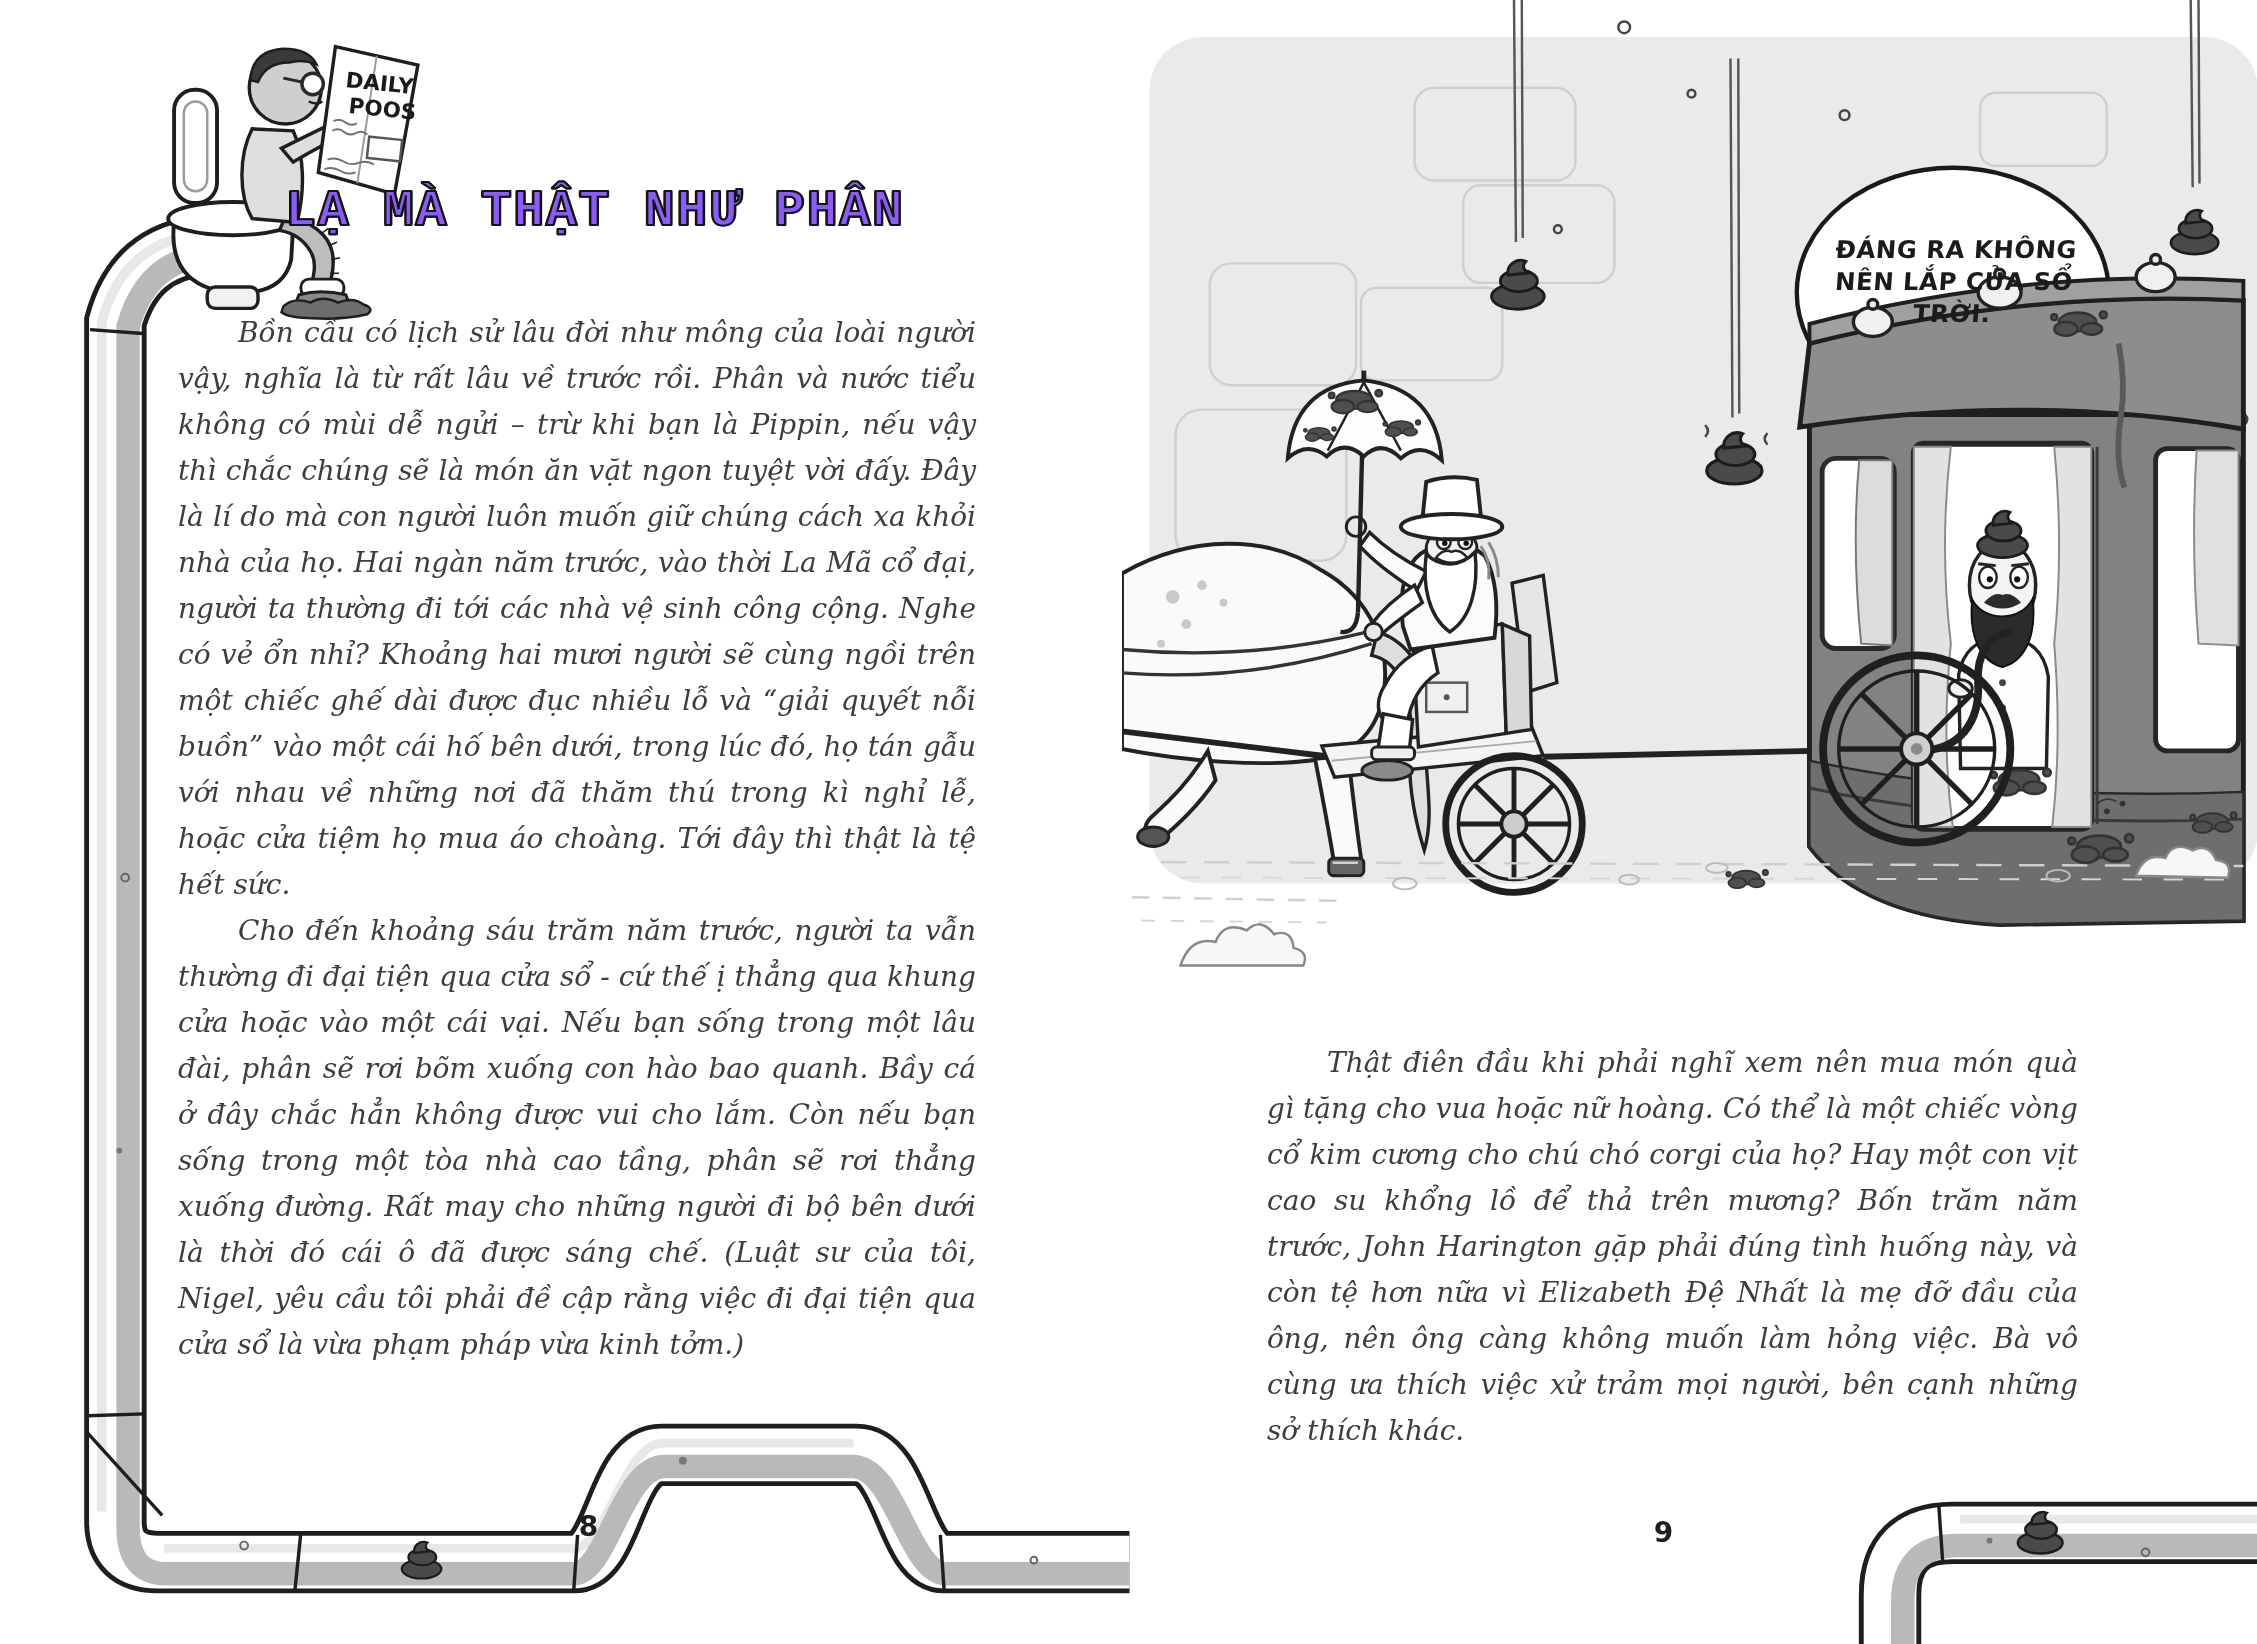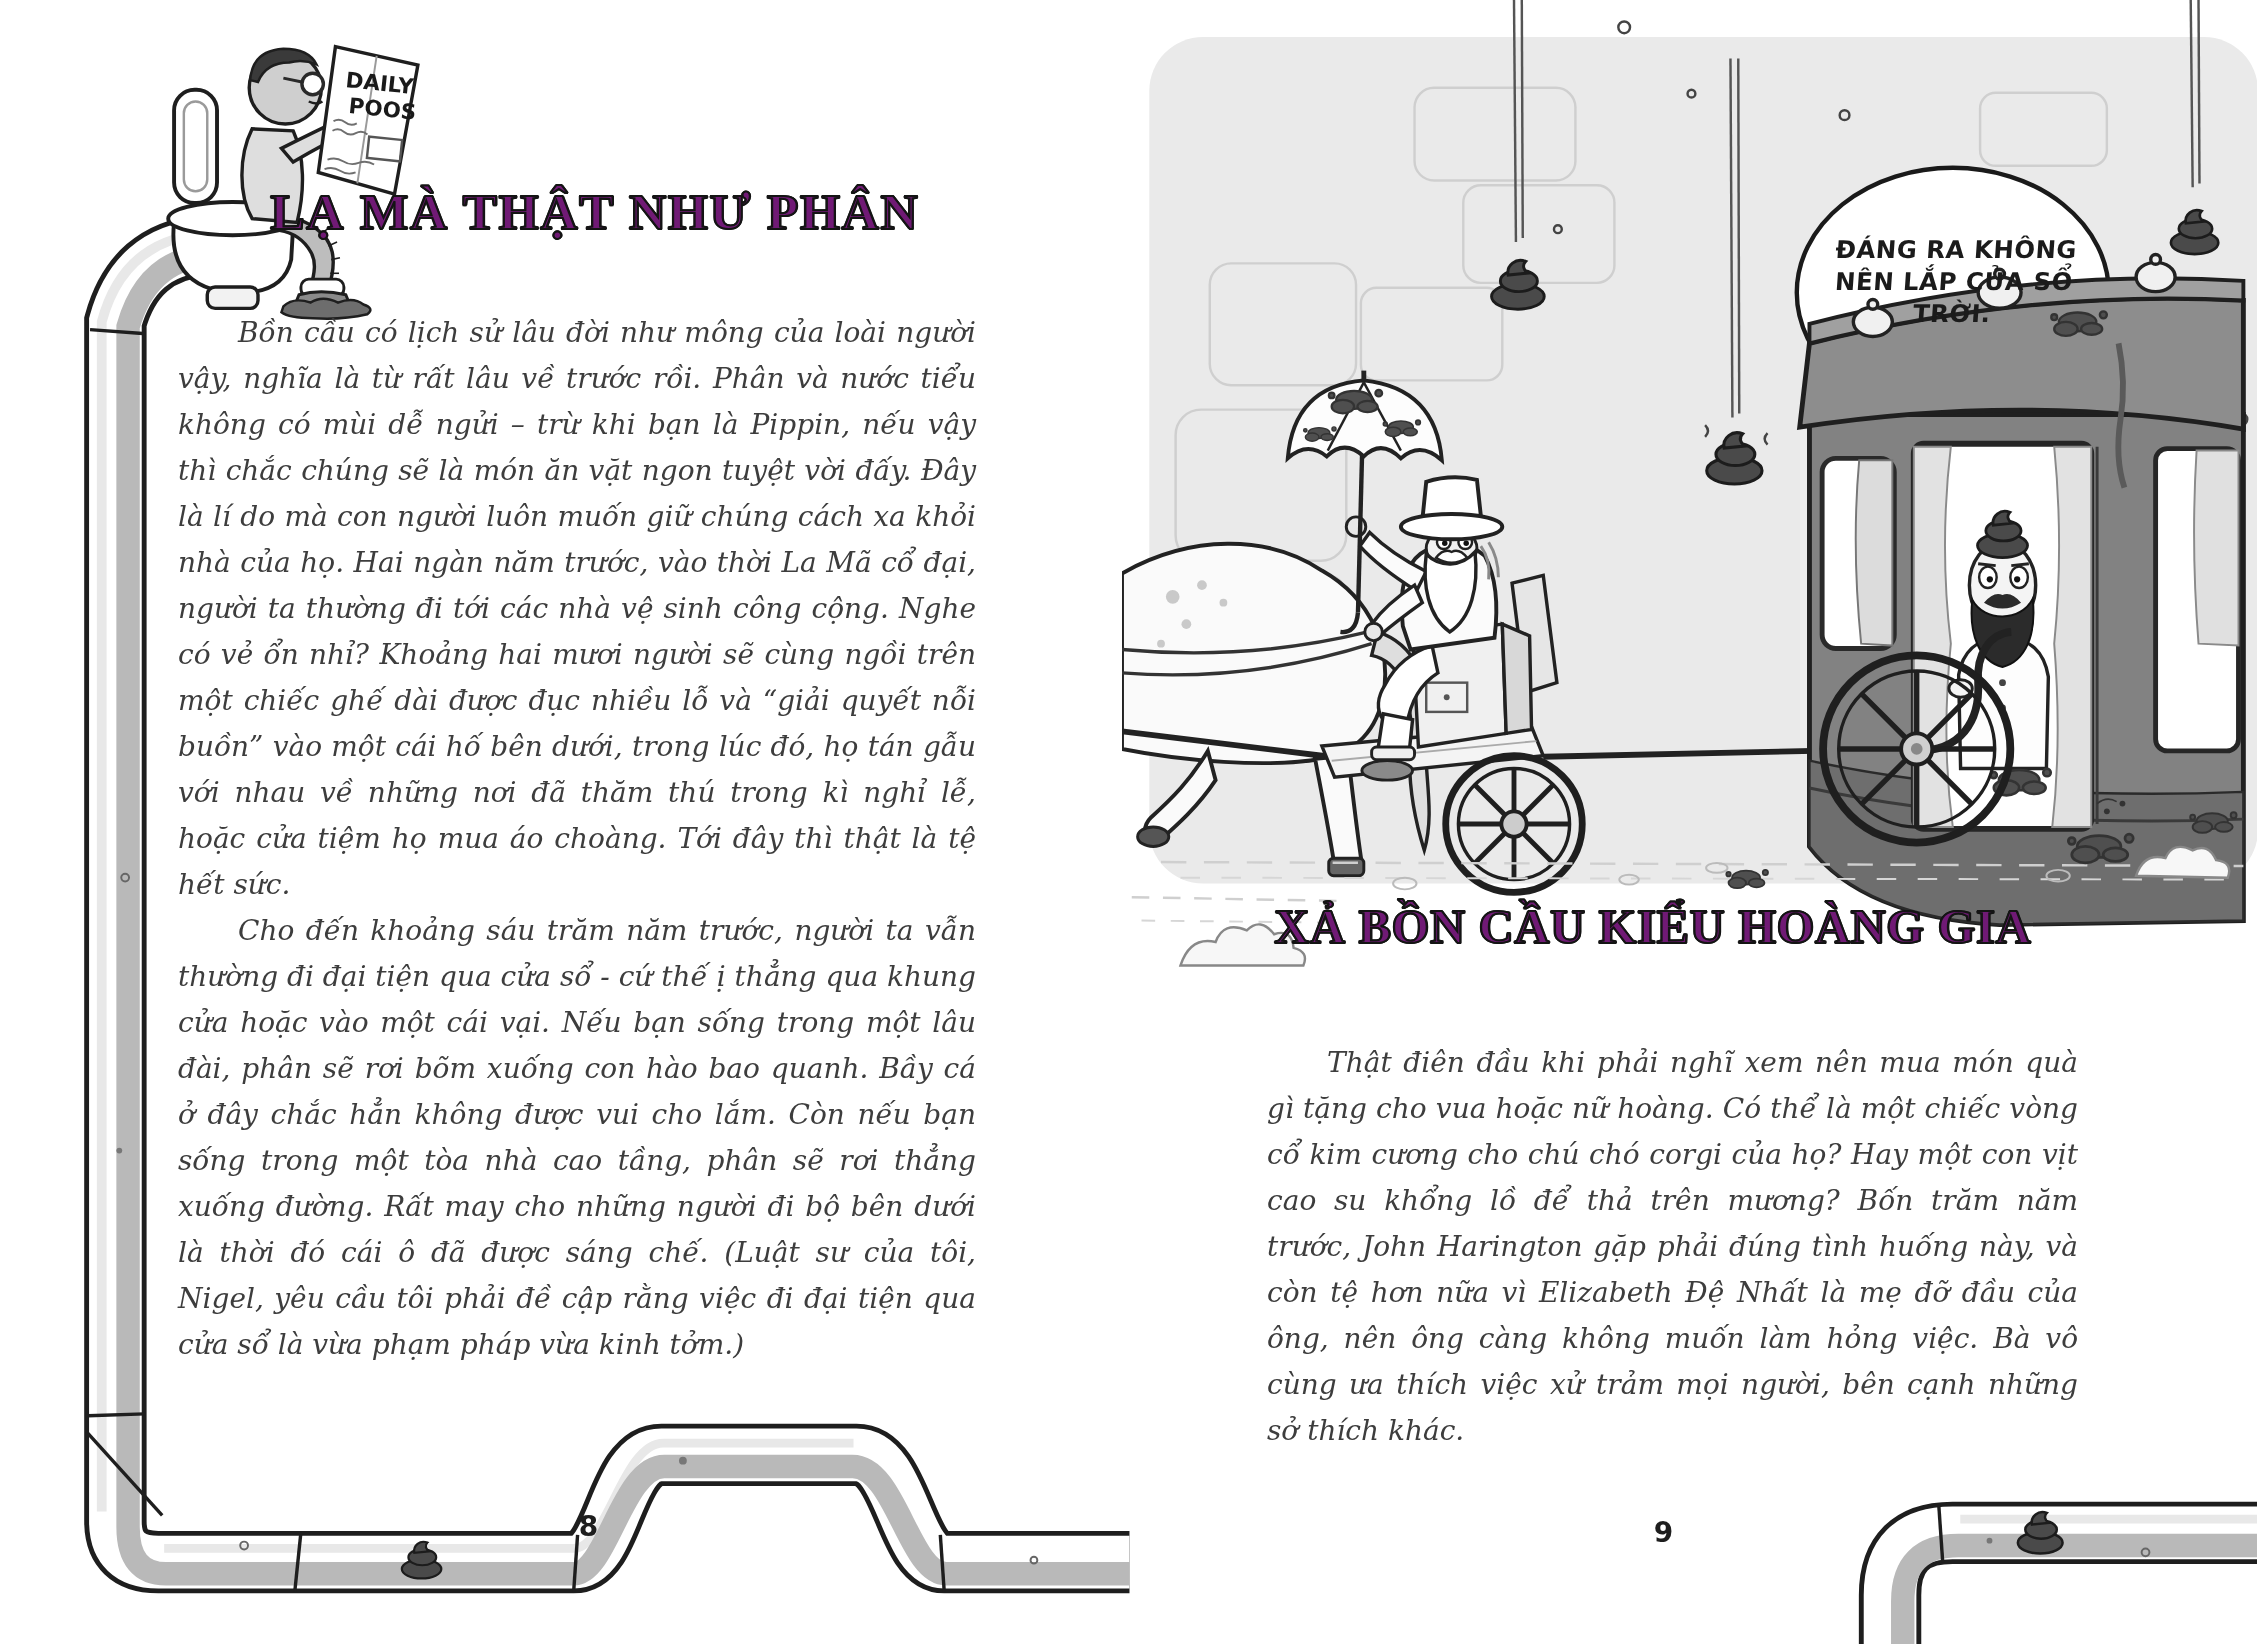--- a/index.html
+++ b/index.html
@@ -4,21 +4,21 @@
 <style>
   html,body{margin:0;padding:0;background:#ffffff;}
   body{width:2258px;height:1644px;overflow:hidden;font-family:"DejaVu Serif",serif;}
   .spread{position:relative;width:2258px;height:1644px;background:#fff;}
   svg{position:absolute;pointer-events:none;}
   .pipes{left:0;top:0;z-index:1;}
   .toiletman{left:137px;top:0;z-index:2;}
   .scene{left:1122px;top:0;z-index:1;}
   .title{
     position:absolute;z-index:5;text-align:center;white-space:nowrap;
-    font-family:Liberation Serif, serif;font-weight:bold;color:#701a75;
+    font-family:Liberation Mono, monospace;font-weight:bold;color:#8b5cf6;
     -webkit-text-stroke:2.1px #141414;
     text-shadow:1.4px 0 0 #141414,-1.4px 0 0 #141414,0 1.4px 0 #141414,0 -1.4px 0 #141414;
   }
   .left-title{left:200px;top:183px;width:790px;font-size:51px;letter-spacing:2px;}
   .right-title{left:1231px;top:899px;width:844px;font-size:48px;letter-spacing:1px;}
   .bodytext{
     position:absolute;z-index:5;text-align:justify;color:#3d3d3d;
     font-size:28px;line-height:46px;font-style:italic;
   }
   .bodytext p{margin:0;text-indent:60px;}
@@ -348,21 +348,20 @@
 
   <div class="title left-title">LẠ MÀ THẬT NHƯ PHÂN</div>
 
   <div class="bodytext left-text">
     <p>Bồn cầu có lịch sử lâu đời như mông của loài người vậy, nghĩa là từ rất lâu về trước rồi. Phân và nước tiểu không có mùi dễ ngửi – trừ khi bạn là Pippin, nếu vậy thì chắc chúng sẽ là món ăn vặt ngon tuyệt vời đấy. Đây là lí do mà con người luôn muốn giữ chúng cách xa khỏi nhà của họ. Hai ngàn năm trước, vào thời La Mã cổ đại, người ta thường đi tới các nhà vệ sinh công cộng. Nghe có vẻ ổn nhỉ? Khoảng hai mươi người sẽ cùng ngồi trên một chiếc ghế dài được đục nhiều lỗ và “giải quyết nỗi buồn” vào một cái hố bên dưới, trong lúc đó, họ tán gẫu với nhau về những nơi đã thăm thú trong kì nghỉ lễ, hoặc cửa tiệm họ mua áo choàng. Tới đây thì thật là tệ hết sức.</p>
     <p>Cho đến khoảng sáu trăm năm trước, người ta vẫn thường đi đại tiện qua cửa sổ - cứ thế ị thẳng qua khung cửa hoặc vào một cái vại. Nếu bạn sống trong một lâu đài, phân sẽ rơi bõm xuống con hào bao quanh. Bầy cá ở đây chắc hẳn không được vui cho lắm. Còn nếu bạn sống trong một tòa nhà cao tầng, phân sẽ rơi thẳng xuống đường. Rất may cho những người đi bộ bên dưới là thời đó cái ô đã được sáng chế. (Luật sư của tôi, Nigel, yêu cầu tôi phải đề cập rằng việc đi đại tiện qua cửa sổ là vừa phạm pháp vừa kinh tởm.)</p>
   </div>
 
   <div class="bubble-text">ĐÁNG RA KHÔNG NÊN LẮP CỬA SỔ TRỜI.</div>
 
-  <div class="title right-title">XẢ BỒN CẦU KIỂU HOÀNG GIA</div>
 
   <div class="bodytext right-text">
     <p>Thật điên đầu khi phải nghĩ xem nên mua món quà gì tặng cho vua hoặc nữ hoàng. Có thể là một chiếc vòng cổ kim cương cho chú chó corgi của họ? Hay một con vịt cao su khổng lồ để thả trên mương? Bốn trăm năm trước, John Harington gặp phải đúng tình huống này, và còn tệ hơn nữa vì Elizabeth Đệ Nhất là mẹ đỡ đầu của ông, nên ông càng không muốn làm hỏng việc. Bà vô cùng ưa thích việc xử trảm mọi người, bên cạnh những sở thích khác.</p>
   </div>
 
   <div class="pagenum left">8</div>
   <div class="pagenum right">9</div>
 
 </div>
 

